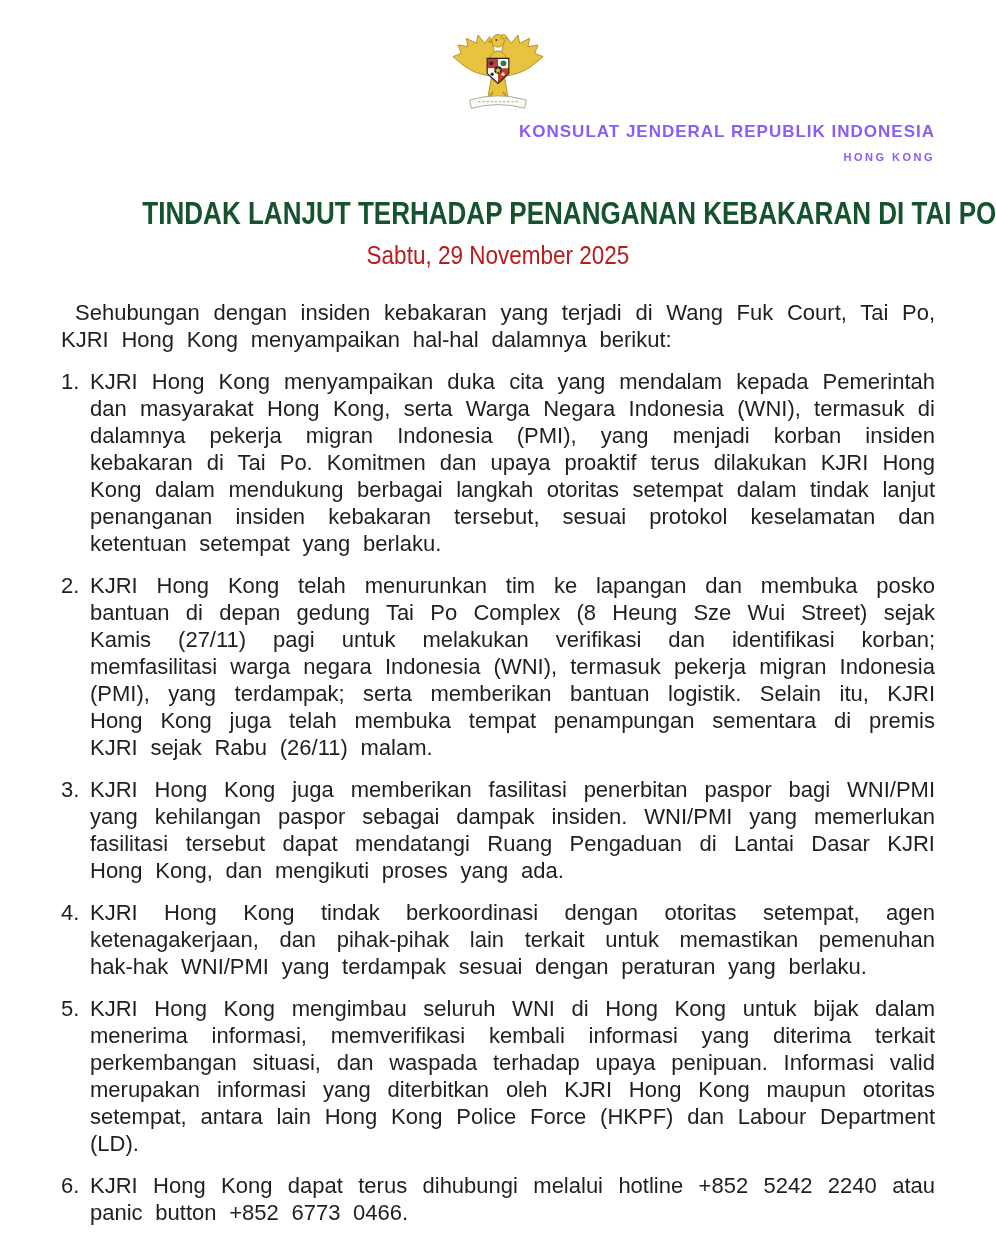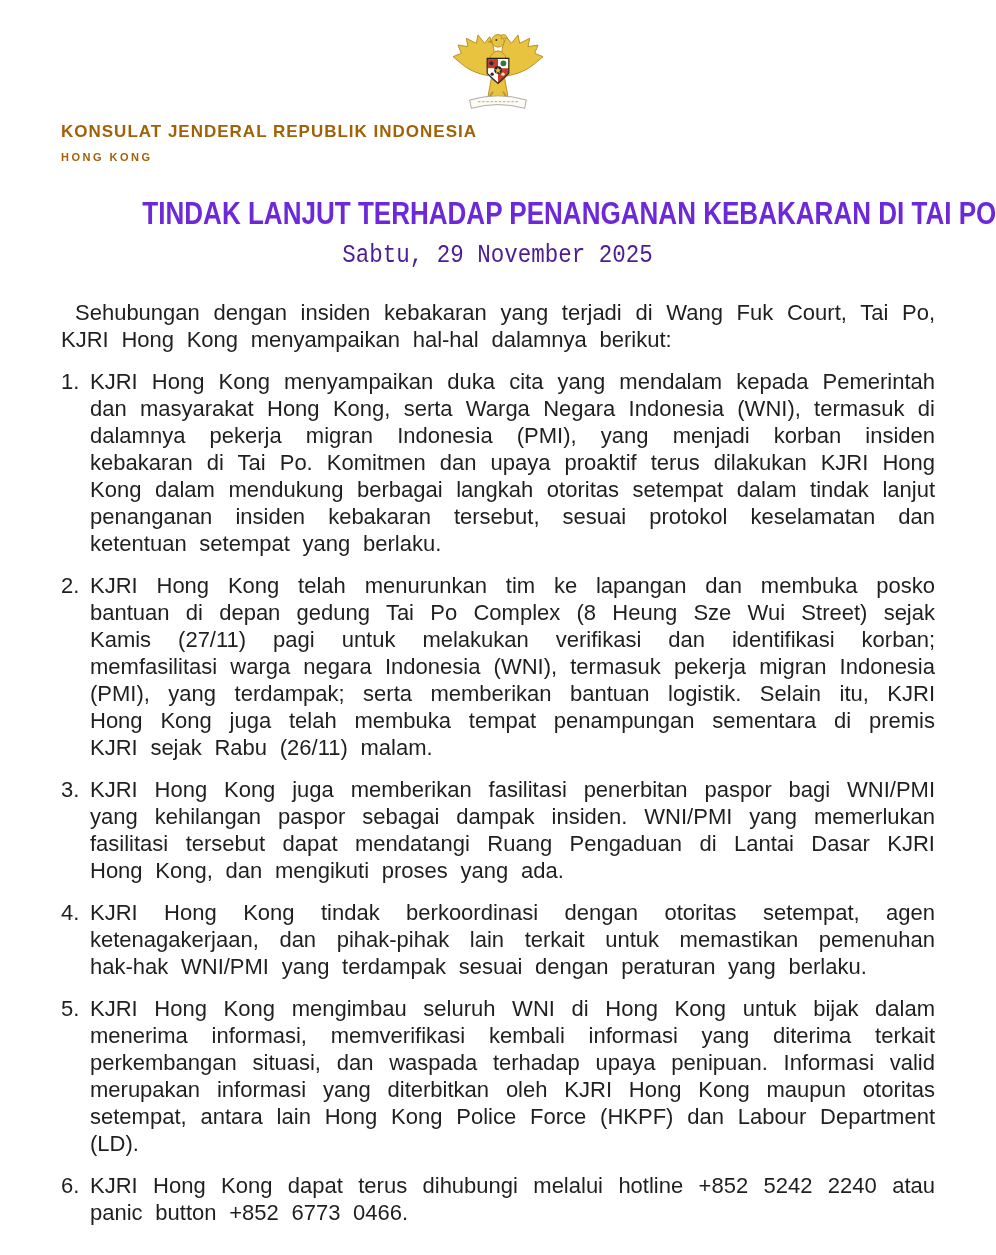--- a/index.html
+++ b/index.html
@@ -15,54 +15,53 @@
     background: #ffffff;
     padding: 26px 61px 40px 61px;
     font-family: "Liberation Sans", sans-serif;
     color: #1f1f1f;
   }
   .emblem-wrap {
     text-align: center;
     margin-bottom: 4px;
   }
   .org-name {
-    text-align: left;
+    text-align: right;
     font-weight: bold;
-    color: #a16207;
+    color: #8b5cf6;
   }
   .org-line1 {
     font-size: 17px;
     letter-spacing: 1px;
     margin-top: 4px;
   }
   .org-line2 {
     font-size: 11px;
     letter-spacing: 2.5px;
     margin-top: 9px;
   }
   .doc-title {
     margin-top: 33px;
     text-align: left;
     font-weight: bold;
     font-size: 31px;
-    color: #6d28d9;
+    color: #14532d;
     white-space: nowrap;
   }
   .doc-title .condensed {
     display: inline-block;
     transform: scaleX(0.84);
     transform-origin: 50% 50%;
   }
   .doc-date {
     margin-top: 9px;
     text-align: center;
     font-size: 25px;
-    color: #4c1d95;
+    color: #b91c1c;
     white-space: nowrap;
-    font-family: Liberation Mono, monospace;
   }
   .doc-date .condensed {
     display: inline-block;
     transform: scaleX(0.9);
     transform-origin: 50% 50%;
   }
   .body-text {
     font-size: 22px;
     line-height: 27px;
     word-spacing: 0.3em;

